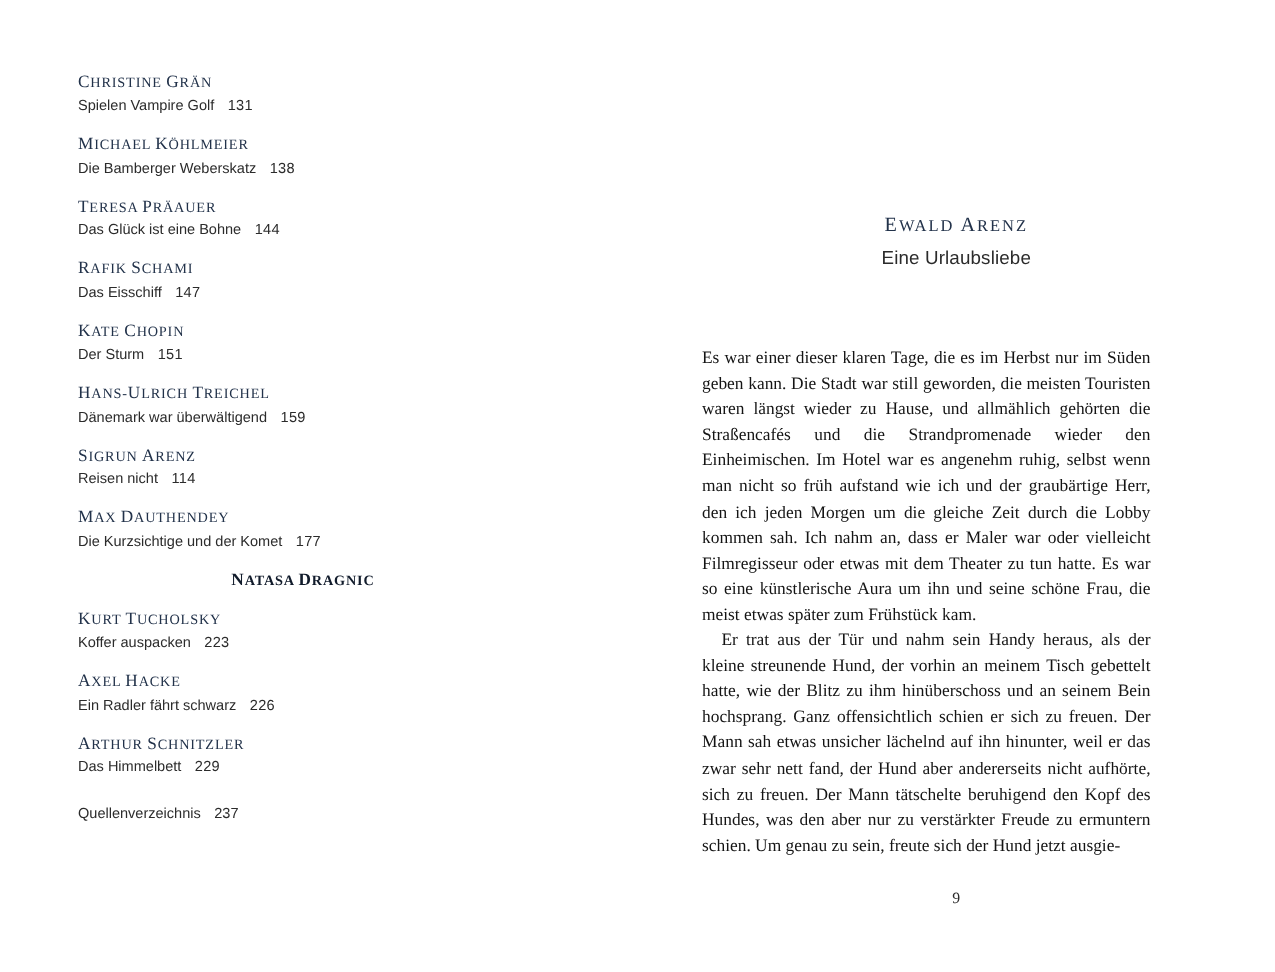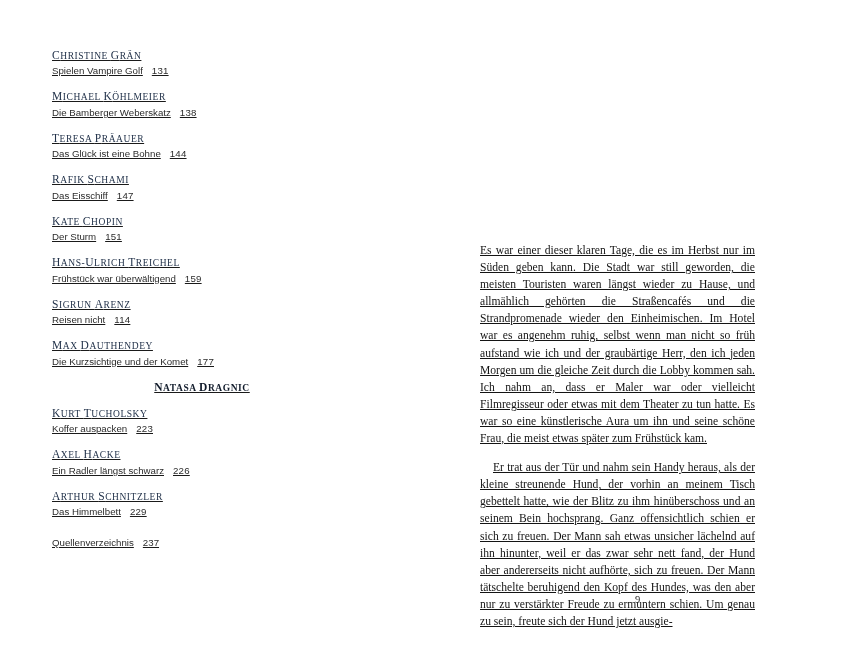--- a/index.html
+++ b/index.html
@@ -26,21 +26,20 @@
     height: 648px;
     box-sizing: border-box;
   }
 
   
   .toc {
     position: absolute;
     left: 52px;
     top: 48px;
     width: 300px;
-    text-decoration: underline;
   }
   .toc-entry {
     margin-bottom: 11.5px;
   }
   .toc-author {
     font-family: "Liberation Serif", serif;
     font-size: 9.5px;
     letter-spacing: 0.55px;
     color: #22324a;
     text-transform: uppercase;
@@ -109,22 +108,21 @@
     top: 230px;
     width: 299px;
     font-family: "Liberation Serif", serif;
     font-size: 11.6px;
     line-height: 17.1px;
     text-align: justify;
     color: #141414;
     hyphens: manual;
   }
   .story-body p {
-    margin: 12px;
-    text-decoration: underline;
+    margin: 0;
   }
   .story-body p + p {
     text-indent: 13px;
   }
   .folio {
     position: absolute;
     left: 0;
     right: 0;
     top: 594px;
     text-align: center;
@@ -161,21 +159,21 @@
         <div class="toc-title"><span>Das Eisschiff</span><span class="pg">147</span></div>
       </div>
 
       <div class="toc-entry">
         <div class="toc-author"><span class="cap">K</span>ate <span class="cap">C</span>hopin</div>
         <div class="toc-title"><span>Der Sturm</span><span class="pg">151</span></div>
       </div>
 
       <div class="toc-entry">
         <div class="toc-author"><span class="cap">H</span>ans-<span class="cap">U</span>lrich <span class="cap">T</span>reichel</div>
-        <div class="toc-title"><span>Frühstück war überwältigend</span><span class="pg">159</span></div>
+        <div class="toc-title"><span>Dänemark war überwältigend</span><span class="pg">159</span></div>
       </div>
 
       <div class="toc-entry">
         <div class="toc-author"><span class="cap">S</span>igrun <span class="cap">A</span>renz</div>
         <div class="toc-title"><span>Reisen nicht</span><span class="pg">114</span></div>
       </div>
 
       <div class="toc-entry">
         <div class="toc-author"><span class="cap">M</span>ax <span class="cap">D</span>authendey</div>
         <div class="toc-title"><span>Die Kurzsichtige und der Komet</span><span class="pg">177</span></div>
@@ -185,37 +183,41 @@
         <div class="toc-author bold"><span class="cap">N</span>atasa <span class="cap">D</span>ragnic</div>
       </div>
 
       <div class="toc-entry">
         <div class="toc-author"><span class="cap">K</span>urt <span class="cap">T</span>ucholsky</div>
         <div class="toc-title"><span>Koffer auspacken</span><span class="pg">223</span></div>
       </div>
 
       <div class="toc-entry">
         <div class="toc-author"><span class="cap">A</span>xel <span class="cap">H</span>acke</div>
-        <div class="toc-title"><span>Ein Radler längst schwarz</span><span class="pg">226</span></div>
+        <div class="toc-title"><span>Ein Radler fährt schwarz</span><span class="pg">226</span></div>
       </div>
 
       <div class="toc-entry">
         <div class="toc-author"><span class="cap">A</span>rthur <span class="cap">S</span>chnitzler</div>
         <div class="toc-title"><span>Das Himmelbett</span><span class="pg">229</span></div>
       </div>
 
       <div class="toc-extra">
         <span>Quellenverzeichnis</span><span class="pg">237</span>
       </div>
 
     </div>
   </div>
 
   <div class="page">
 
+    <div class="story-head">
+      <div class="story-author"><span class="cap">E</span>wald <span class="cap">A</span>renz</div>
+      <div class="story-title">Eine Urlaubsliebe</div>
+    </div>
 
     <div class="story-body">
       <p>Es war einer dieser klaren Tage, die es im Herbst nur im Süden geben kann. Die Stadt war still geworden, die meisten Touristen waren längst wieder zu Hause, und allmählich gehörten die Straßencafés und die Strandpromenade wieder den Einheimischen. Im Hotel war es angenehm ruhig, selbst wenn man nicht so früh aufstand wie ich und der graubärtige Herr, den ich jeden Morgen um die gleiche Zeit durch die Lobby kommen sah. Ich nahm an, dass er Maler war oder vielleicht Filmregisseur oder etwas mit dem Theater zu tun hatte. Es war so eine künstlerische Aura um ihn und seine schöne Frau, die meist etwas später zum Frühstück kam.</p>
       <p>Er trat aus der Tür und nahm sein Handy heraus, als der kleine streunende Hund, der vorhin an meinem Tisch gebettelt hatte, wie der Blitz zu ihm hinüberschoss und an seinem Bein hochsprang. Ganz offensichtlich schien er sich zu freuen. Der Mann sah etwas unsicher lächelnd auf ihn hinunter, weil er das zwar sehr nett fand, der Hund aber andererseits nicht aufhörte, sich zu freuen. Der Mann tätschelte beruhigend den Kopf des Hundes, was den aber nur zu verstärkter Freude zu ermuntern schien. Um genau zu sein, freute sich der Hund jetzt ausgie-</p>
     </div>
 
     <div class="folio">9</div>
   </div>
 
 </div>

